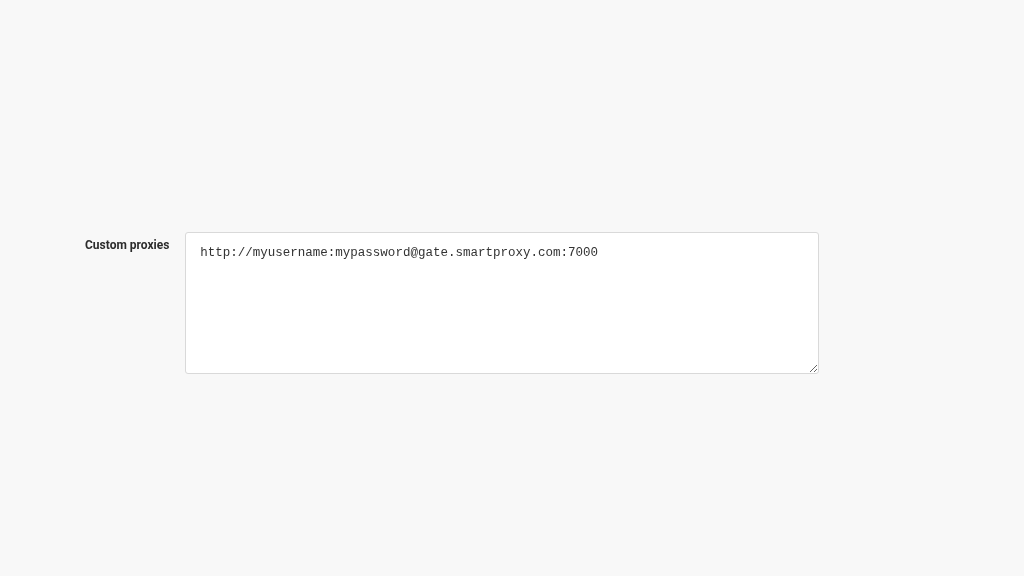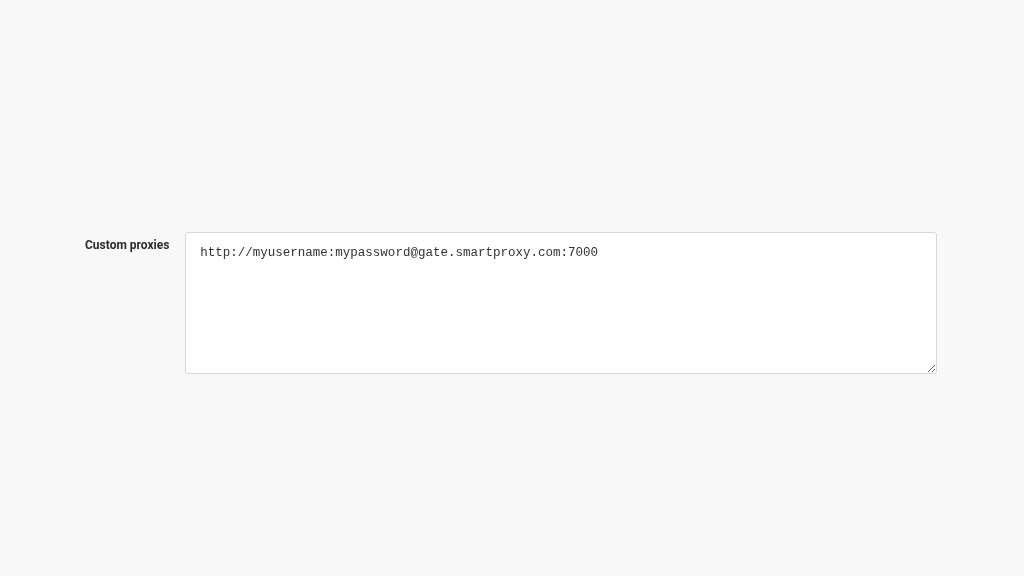--- a/index.html
+++ b/index.html
@@ -23,21 +23,21 @@
       gap: 16px;
     }
     .field-label {
       font-size: 12px;
       font-weight: 700;
       color: #2c2c2c;
       padding-top: 6px;
       white-space: nowrap;
     }
     .proxy-textarea {
-      width: 752px;
+      width: 634px;
       height: 142px;
       background-color: #ffffff;
       border: 1px solid #d9d9d9;
       border-radius: 3px;
       padding: 12px 14px;
       font-family: "Courier New", Courier, monospace;
       font-size: 12.5px;
       color: #333333;
       line-height: 1.4;
       resize: both;

